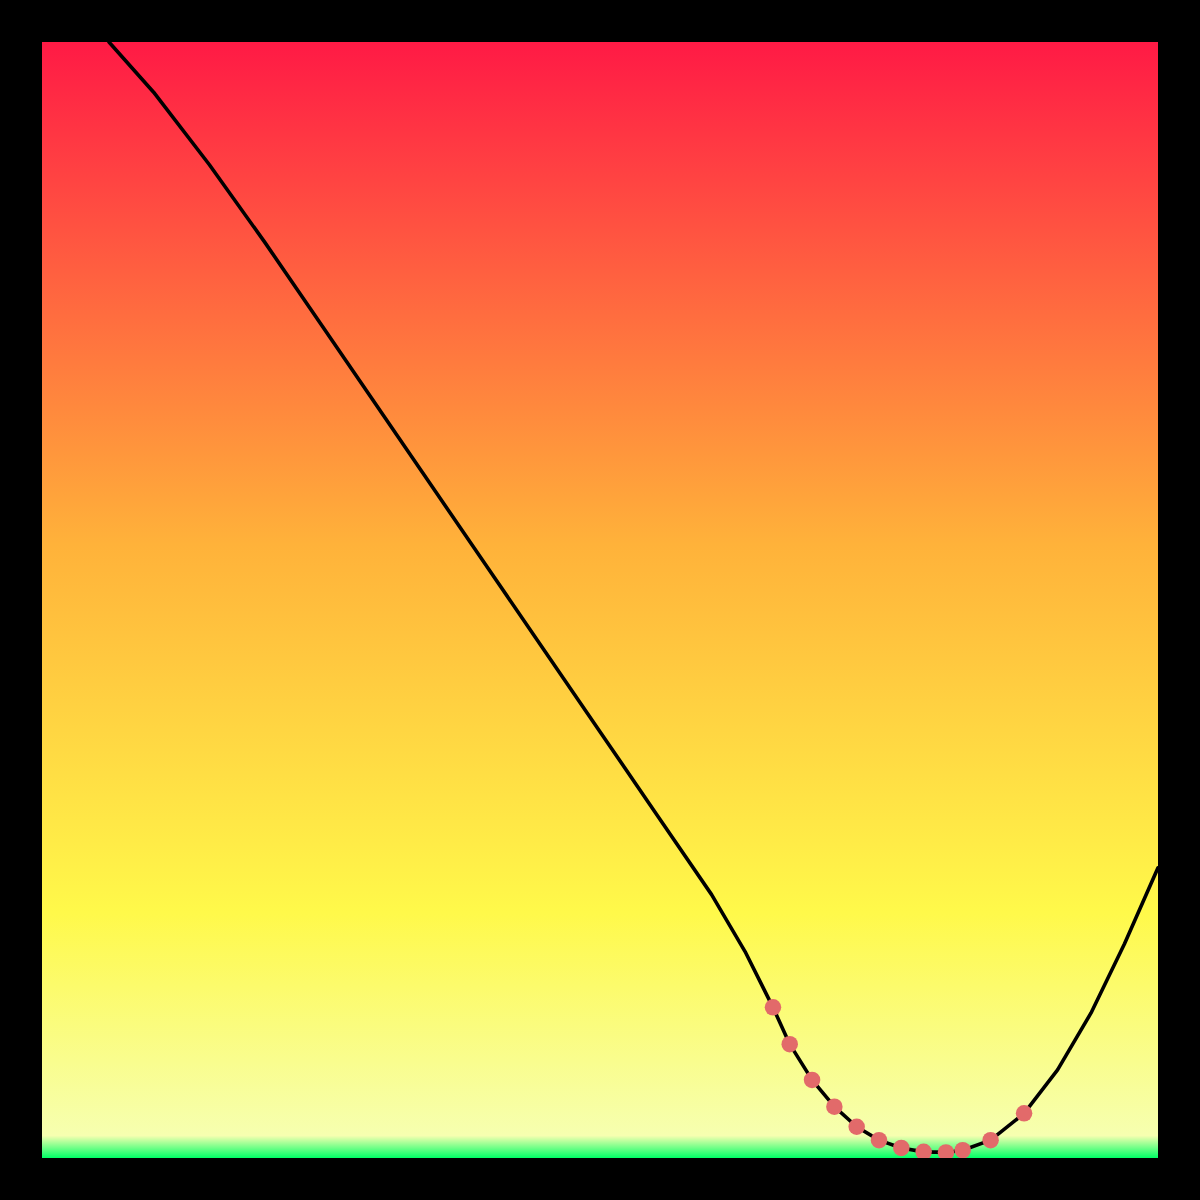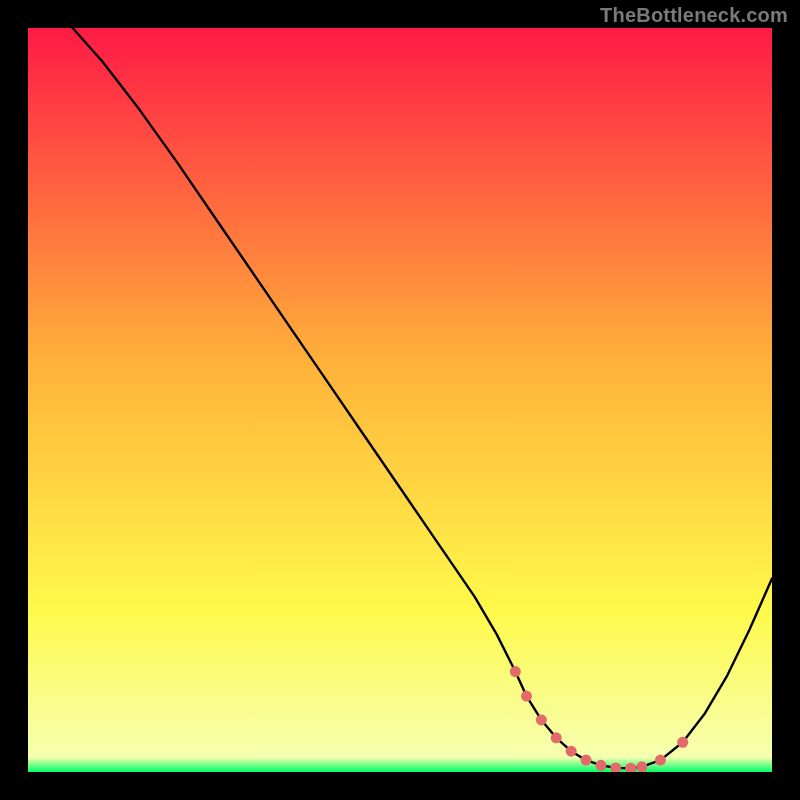--- a/index.html
+++ b/index.html
@@ -38,21 +38,20 @@
   }
   svg {
     display: block;
   }
 </style>
 </head>
 <body>
 
 <div class="frame">
 
-  <div class="watermark">TheBottleneck.com</div>
 
   <div class="plot-wrap">
     <svg id="chart-svg" width="744" height="744" viewBox="0 0 744 744">
       <defs>
         <linearGradient id="bg-grad" x1="0" y1="0" x2="0" y2="1">
           <stop id="g0" offset="0%" stop-color="#ff1a45"></stop>
           <stop id="g1" offset="45%" stop-color="#ffb23a"></stop>
           <stop id="g2" offset="78%" stop-color="#fff94a"></stop>
           <stop id="g3" offset="98%" stop-color="#f6ffb0"></stop>
           <stop id="g4" offset="100%" stop-color="#00ff66"></stop>

